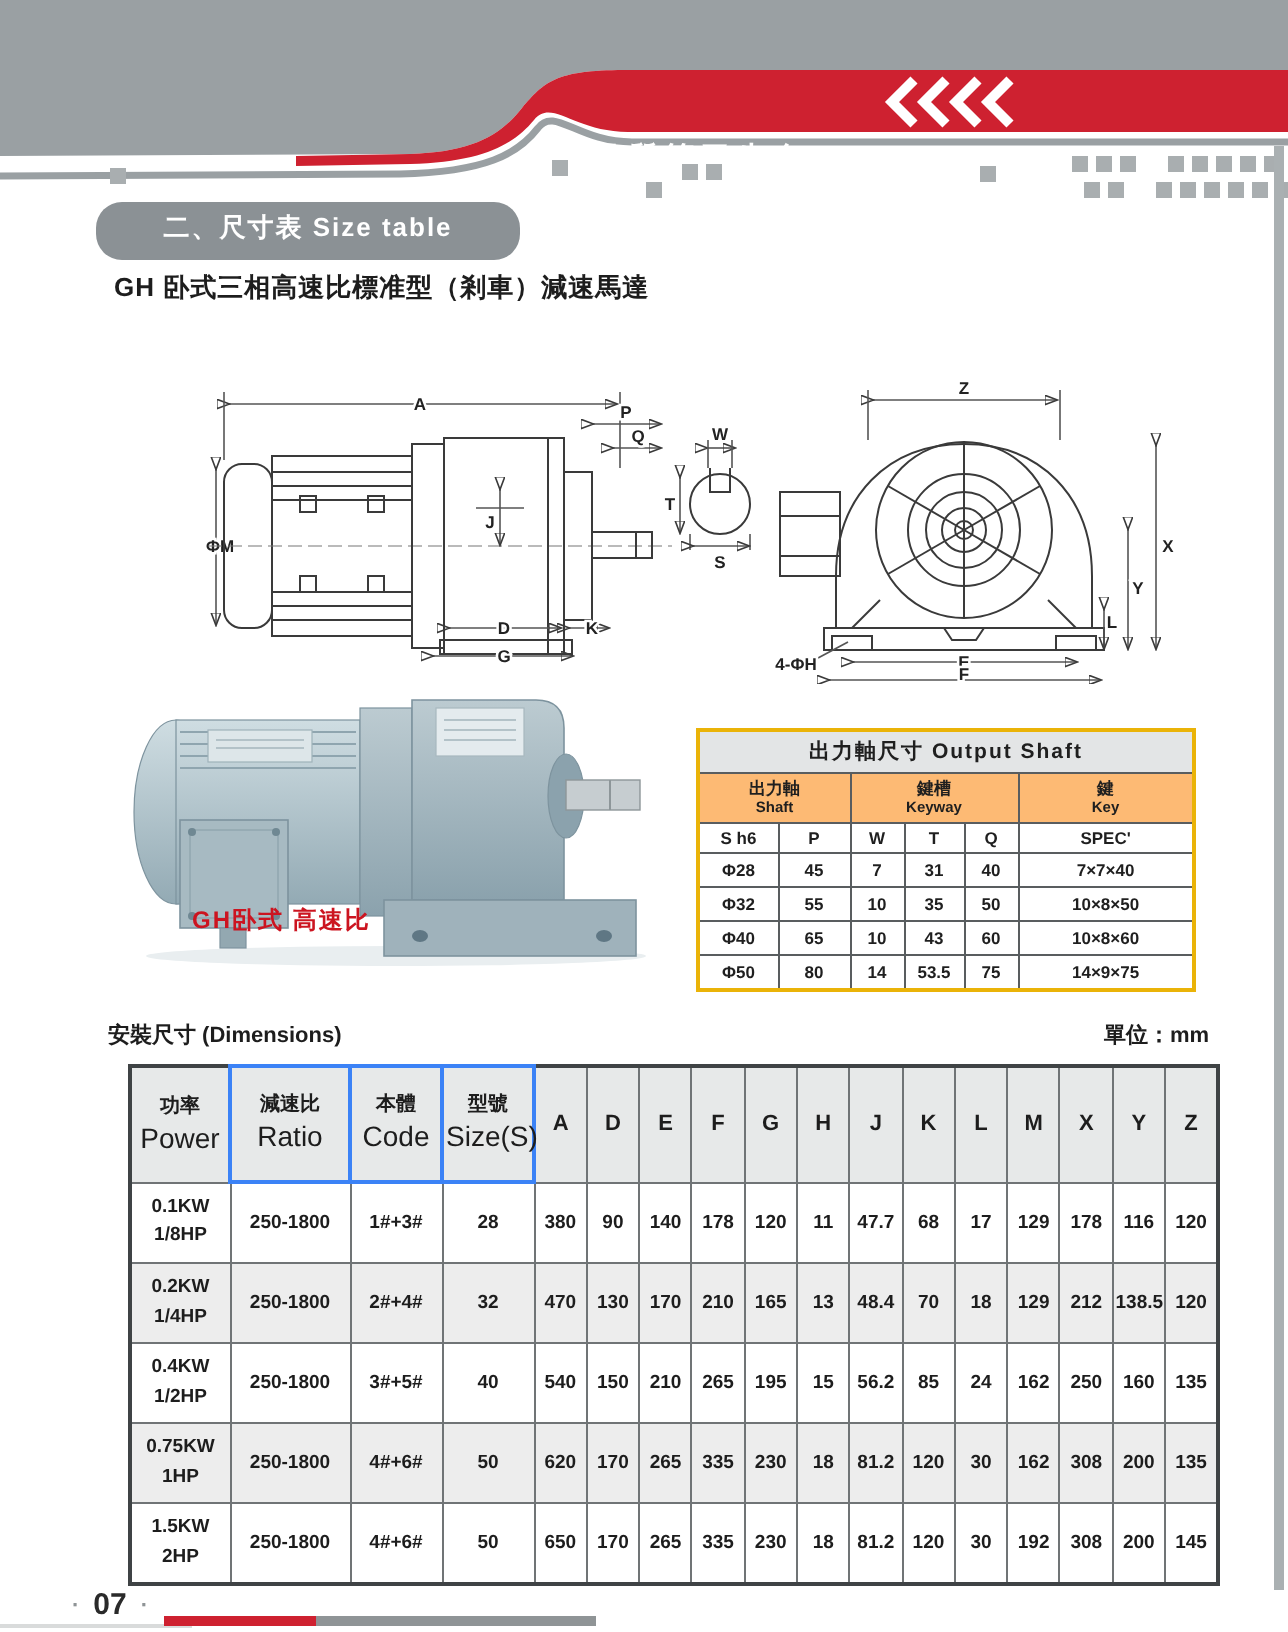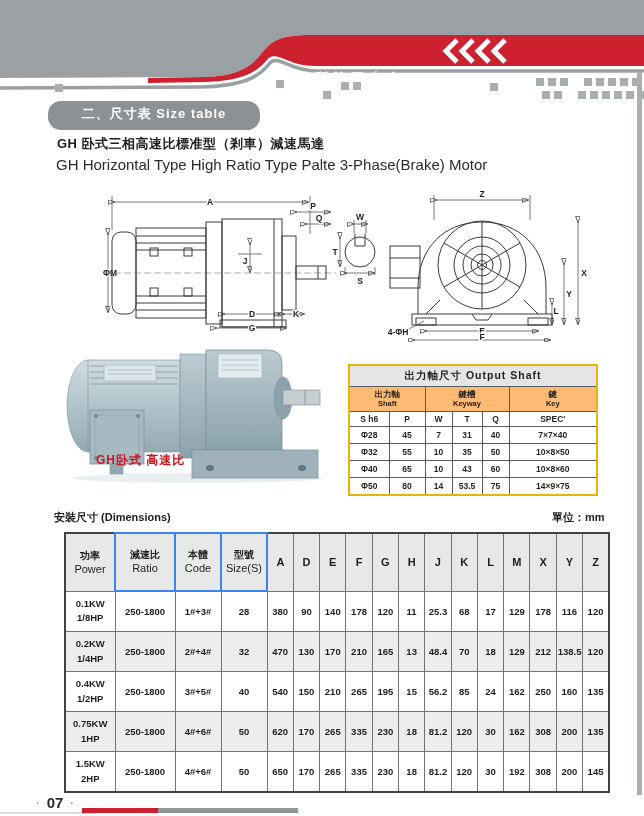--- a/index.html
+++ b/index.html
@@ -48,21 +48,21 @@
   .os tbody td{height:14px;background:#fff;}
 
   
   .dims-label{position:absolute;left:54px;top:510px;font-size:11px;font-weight:bold;}
   .unit{position:absolute;left:552px;top:510px;font-size:11px;font-weight:bold;}
   .dims-wrap{position:absolute;left:64px;top:532px;}
   .dims{width:546px;table-layout:fixed;border:2px solid #3f4345;}
   .dims th,.dims td{border:1px solid #707476;text-align:center;vertical-align:middle;}
   .dims thead th{background:#e7e9e9;height:54px;}
   .dims .zh{font-size:10px;font-weight:bold;line-height:1.3;}
-  .dims .en{font-size:11px;font-weight:normal;line-height:1.3;}
+  .dims .en{font-size:14px;font-weight:normal;line-height:1.3;}
   .dims .letter{font-size:11px;font-weight:bold;}
   .dims .boxed{border:2px solid #3b82f6;}
   .dims tbody td{font-size:9.5px;font-weight:bold;height:37px;background:#fff;}
   .dims tbody tr:nth-child(even) td{background:#ededed;}
   .pw div{line-height:1.55;}
 
   
   .pageno{position:absolute;left:36px;top:794px;font-size:15px;font-weight:bold;color:#2a2a2a;
           display:flex;align-items:center;gap:7px;}
   .pageno .dot{color:#8f9496;font-size:11px;}
@@ -110,21 +110,20 @@
       <div class="sq" style="left: 602px; top: 91px;"></div>
       <div class="sq" style="left: 614px; top: 91px;"></div>
       <div class="sq" style="left: 626px; top: 91px;"></div>
       <div class="sq" style="left: 638px; top: 91px;"></div>
     </div>
   <div class="right-strip"></div>
 
   <div class="pill">二、尺寸表 Size table</div>
 
   <div class="t-zh">GH 卧式三相高速比標准型（剎車）減速馬達</div>
-  <div class="t-en">GH Horizontal Type High Ratio Type Palte 3-Phase(Brake) Motor</div>
 
   <svg class="abs draw" style="left:100px;top:192px;" width="240" height="140" viewBox="0 0 240 140">
     <defs>
       <marker id="ar" markerWidth="9" markerHeight="8" refX="7" refY="3" orient="auto">
         <path d="M0,0 L8,3 L0,6 Z" fill="#444" stroke="none"></path>
       </marker>
     </defs>
 
     <line class="dim" x1="14" y1="10" x2="208" y2="10" marker-start="url(#ar)" marker-end="url(#ar)"></line>
     <line class="dim" x1="12" y1="4" x2="12" y2="38"></line>
@@ -415,21 +414,21 @@
             </td>
             <td>250-1800</td>
             <td>1#+3#</td>
             <td>28</td>
             <td>380</td>
             <td>90</td>
             <td>140</td>
             <td>178</td>
             <td>120</td>
             <td>11</td>
-            <td>25.3</td>
+            <td>47.7</td>
             <td>68</td>
             <td>17</td>
             <td>129</td>
             <td>178</td>
             <td>116</td>
             <td>120</td>
           </tr>
           <tr>
             <td class="pw">
               <div>0.2KW</div>

